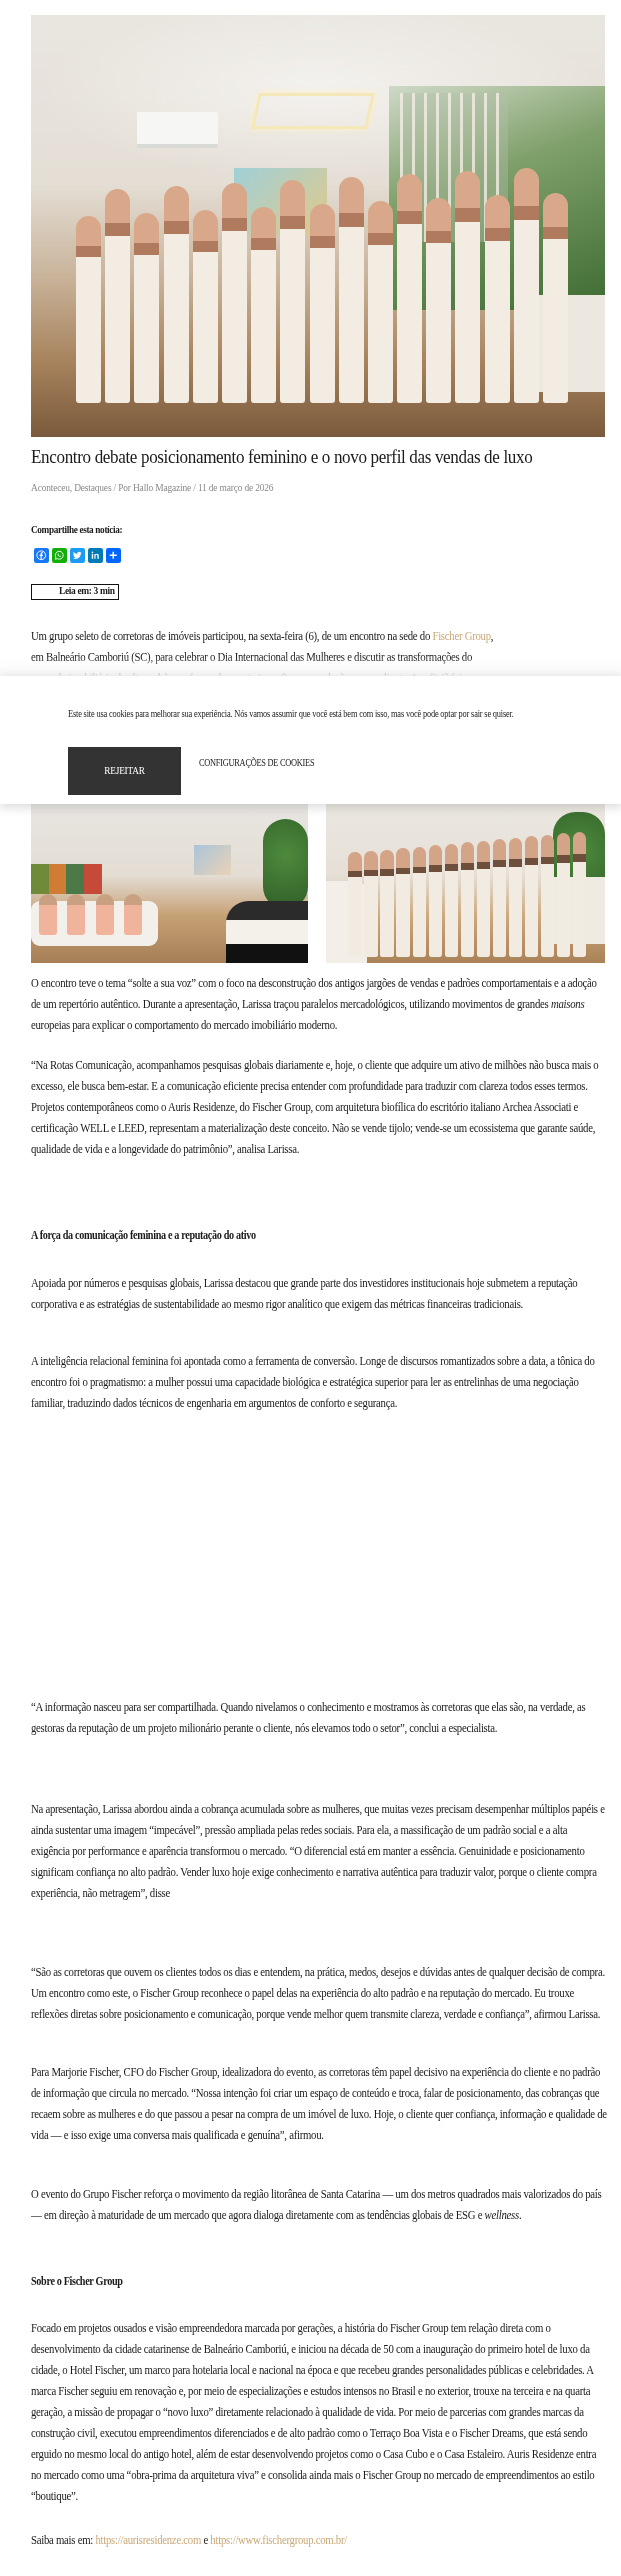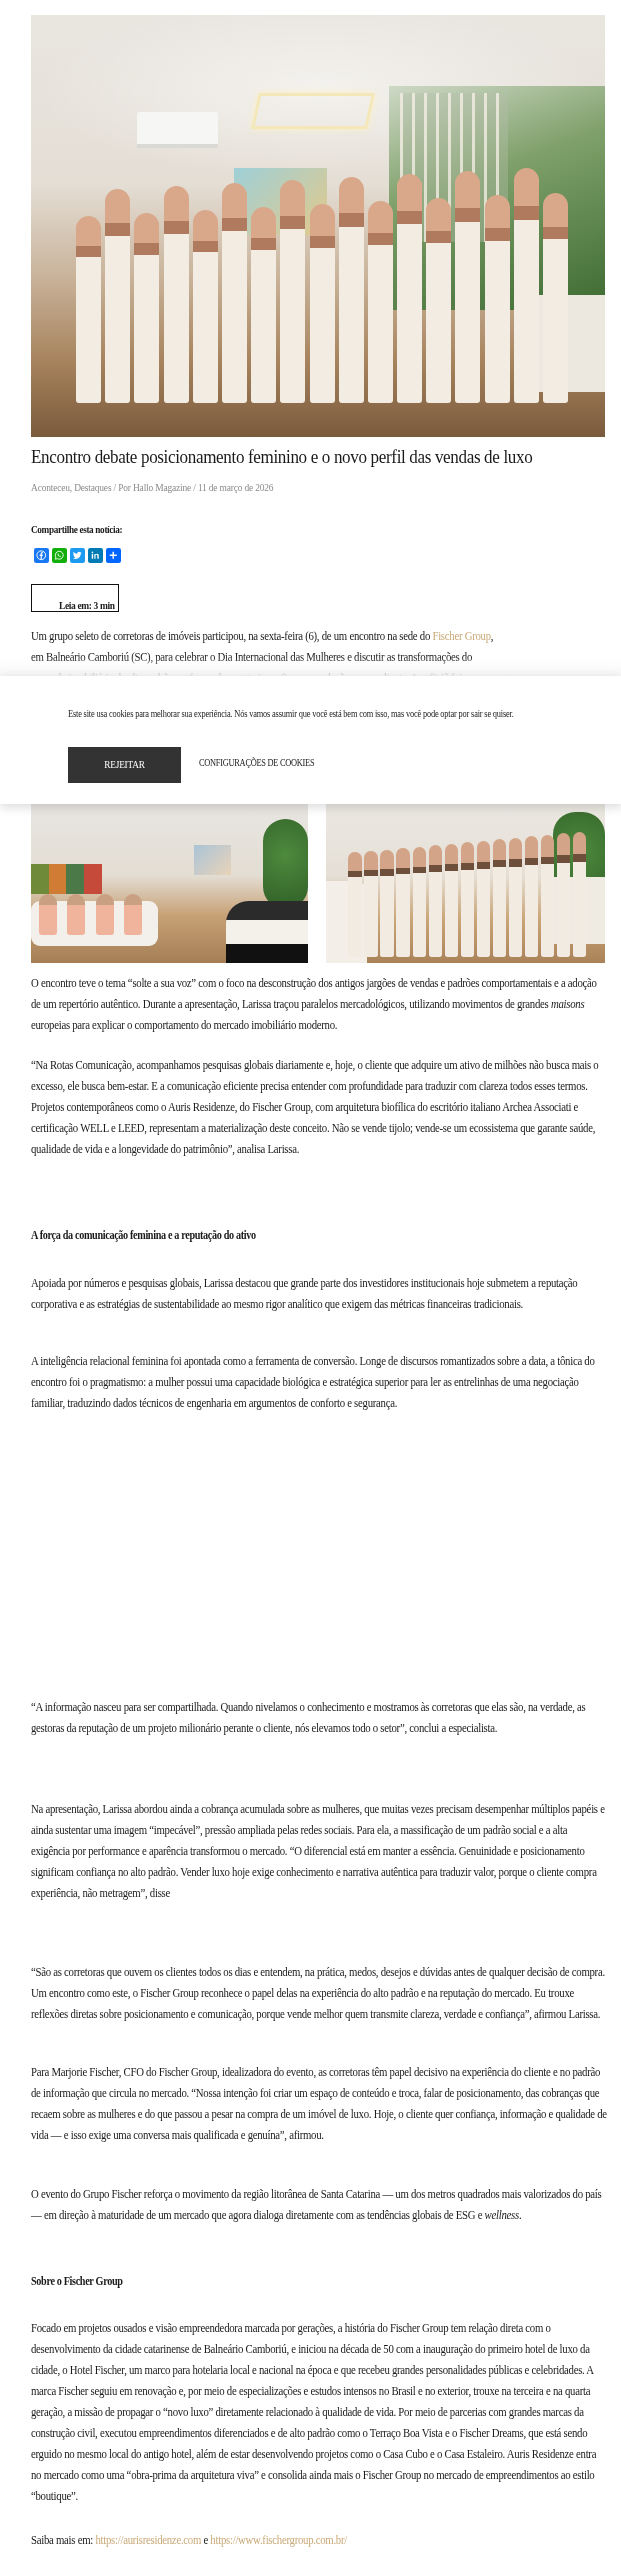--- a/index.html
+++ b/index.html
@@ -72,22 +72,22 @@
   }
   .share-row { position: absolute; left: 34px; top: 548px; display: flex; gap: 3px; }
   .share-btn {
     width: 15px; height: 15px; border-radius: 2.2px; display: flex; align-items: center;
     justify-content: center; color: #fff; font-family: "DejaVu Sans", sans-serif;
     font-size: 9.7px; font-weight: 700; cursor: pointer;
   }
   .share-btn svg { width: 10.5px; height: 10.5px; }
 
   .read-time {
-    position: absolute; left: 31px; top: 584px; width: 88px; height: 28px;
-    border: 1.1px solid #111; display: flex; align-items: flex-end; padding-left: 6px; gap: 21px;
+    position: absolute; left: 31px; top: 584px; width: 88px; height: 16px;
+    border: 1.1px solid #111; display: flex; align-items: flex-start; padding-left: 6px; gap: 21px;
   }
   .clock {
     width: 9.7px; height: 9.7px; border-radius: 50%; background: #111; position: relative;
   }
   .clock::before { content: ""; position: absolute; left: 4.5px; top: 1.5px; width: 1.1px; height: 3.7px; background: #fff; }
   .clock::after { content: ""; position: absolute; left: 4.5px; top: 4.5px; width: 3px; height: 1.1px; background: #fff; transform: rotate(35deg); transform-origin: left; }
   .read-time span.txt {
     font-size: 10.5px; font-weight: 700; letter-spacing: -0.4px; transform: scaleX(0.9);
     transform-origin: left; white-space: nowrap;
   }
@@ -112,21 +112,21 @@
   }
   .cookie-fade {
     position: absolute; left: 0; top: 657px; width: 622px; height: 19.4px; z-index: 9;
     background: linear-gradient(180deg, rgba(255,255,255,0) 0%, rgba(250,250,250,0.9) 100%);
   }
   .cookie-text {
     position: absolute; left: 68px; top: 33px; font-size: 9.3px; color: #222;
     letter-spacing: -0.2px; white-space: nowrap; transform: scaleX(0.9); transform-origin: left;
   }
   .cookie-reject {
-    position: absolute; left: 68px; top: 71px; width: 113px; height: 36px; background: #333333;
+    position: absolute; left: 68px; top: 71px; width: 113px; height: 48px; background: #333333;
     color: #fff; font-size: 9.3px; display: flex; align-items: center; justify-content: center;
     letter-spacing: -0.2px; cursor: pointer;
   }
   .cookie-settings {
     position: absolute; left: 199px; top: 82px; font-size: 9.3px; color: #222;
     letter-spacing: -0.3px; white-space: nowrap; transform: scaleX(0.9); transform-origin: left; cursor: pointer;
   }
 
   
   .gallery-img { position: absolute; top: 804px; height: 159px; overflow: hidden; }

